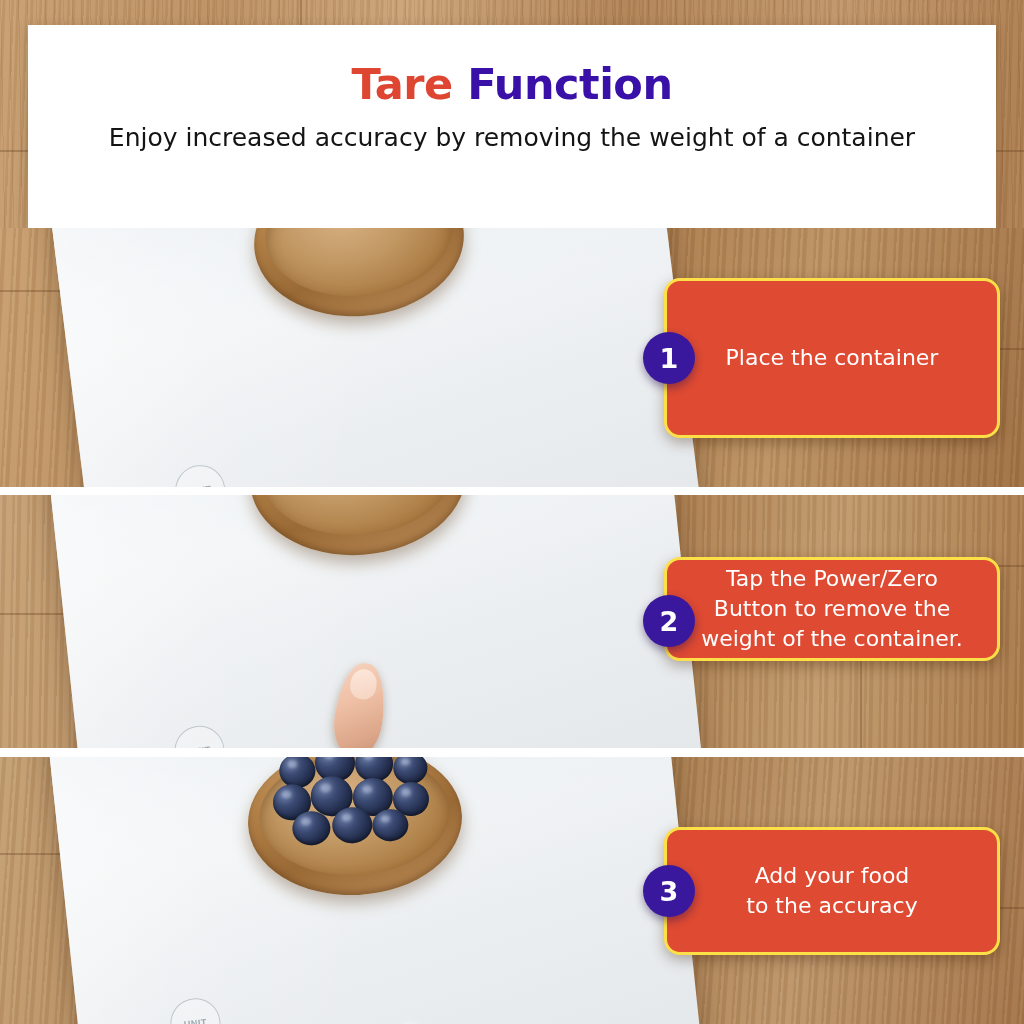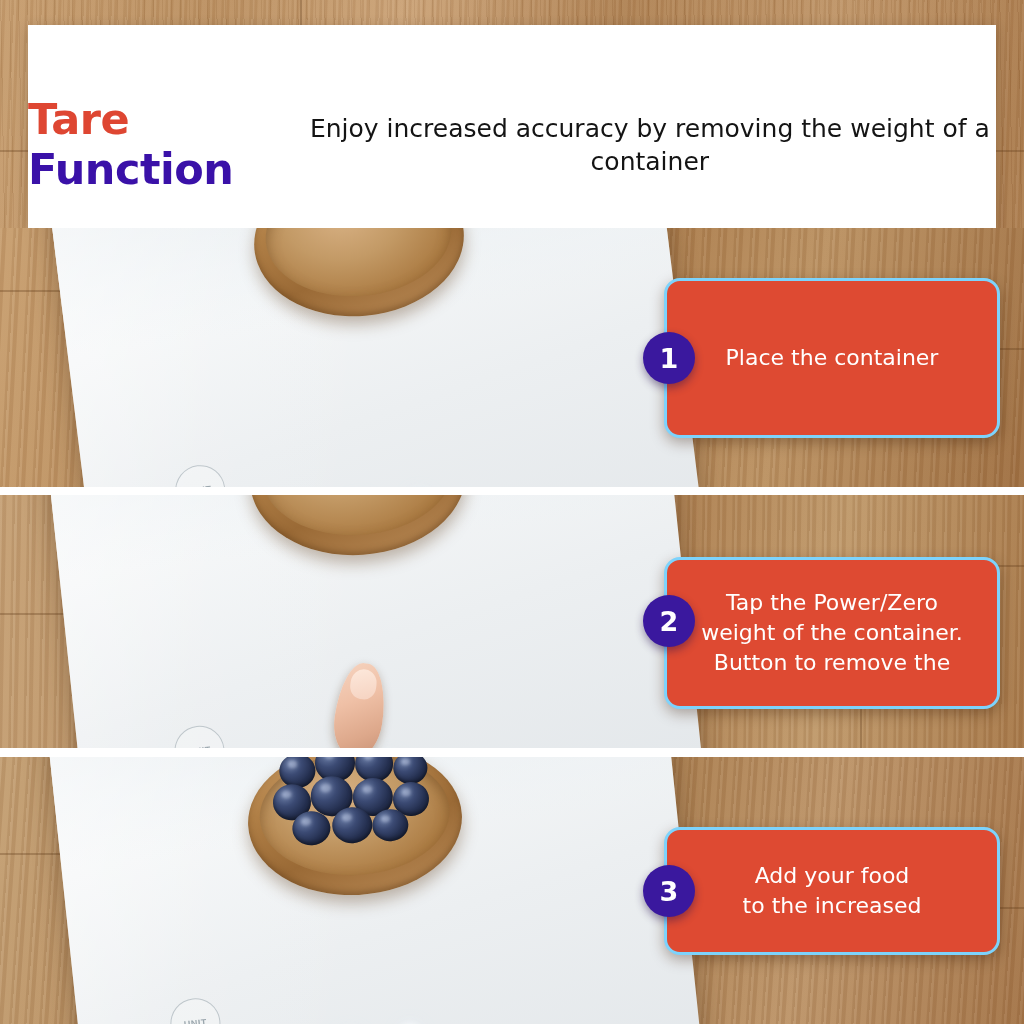--- a/index.html
+++ b/index.html
@@ -133,41 +133,41 @@
     position:absolute; left:22%; top:7%; width:56%; height:32%;
     border-radius:50% 50% 45% 45%;
     background:linear-gradient(160deg,#fde9dc 0%,#f5d2c0 100%);
   }
 
   
   #header-card {
     position:absolute; left:28px; top:25px; width:968px; height:203px;
     background:#ffffff;
     box-shadow:0 3px 12px rgba(50,28,10,0.22);
-    display:flex; flex-direction:row; align-items:center;
+    display:flex; flex-direction:column; align-items:center;
     padding-top:34px;
   }
   #page-title {
     font-size:43px; font-weight:bold; letter-spacing:-0.5px;
     font-family:"DejaVu Sans", sans-serif;
   }
   #page-title .w1 { color:#DE4632; }
   #page-title .w2 { color:#3A11A8; }
   #header-sub {
-    margin-top:4px; text-align:center;
+    margin-top:13px; text-align:center;
     font-size:25px; line-height:1.30; color:#141414;
     font-family:"DejaVu Sans", sans-serif;
     max-width:900px;
   }
 
   
   .callout {
     position:absolute; right:24px;
     background:#DE4A32;
-    border:3px solid #7dd3fc;
+    border:3px solid #fde047;
     border-radius:16px;
     display:flex; align-items:center; justify-content:center;
     box-shadow:0 5px 14px rgba(60,30,10,0.35);
   }
   .callout-text {
     color:#ffffff; text-align:center;
     font-size:22px; line-height:1.36;
     font-family:"DejaVu Sans", sans-serif;
     padding:0 26px;
   }
@@ -258,25 +258,25 @@
   </div>
 
   <div class="bowl-outer" style="left:250px;top:-96px;width:216px;height:156px;transform:rotate(-4deg);">
     <div class="bowl-inner" style="left:12px;top:8px;width:192px;height:128px;"></div>
   </div>
 
   <div class="finger" style="left:336px;top:168px;width:48px;height:92px;transform:rotate(8deg);">
     <div class="nail"></div>
   </div>
 
-  <div class="callout" style="top:62px;width:336px;height:152px;">
+  <div class="callout" style="top:62px;width:336px;height:104px;">
     <div class="callout-text">
       <div>Tap the Power/Zero</div>
+      <div>Button to remove the</div>
       <div>weight of the container.</div>
-      <div>Button to remove the</div>
     </div>
   </div>
   <div class="badge" style="left:643px;top:100px;">2</div>
 </div>
 
 <div class="panel" id="panel-3">
   <div class="panel-bg wood-c"></div>
   <div class="wood-seam" style="left:0;top:96px;width:210px;height:2px;"></div>
   <div class="wood-seam" style="left:130px;top:0;width:2px;height:98px;"></div>
   <div class="wood-seam" style="left:700px;top:150px;width:324px;height:2px;"></div>
@@ -306,20 +306,20 @@
     <div class="berry" style="left:106px;top:34px;width:40px;height:38px;"></div>
     <div class="berry" style="left:146px;top:40px;width:36px;height:34px;"></div>
     <div class="berry" style="left:44px;top:64px;width:38px;height:34px;"></div>
     <div class="berry" style="left:84px;top:62px;width:40px;height:36px;"></div>
     <div class="berry" style="left:124px;top:66px;width:36px;height:32px;"></div>
   </div>
 
   <div class="callout" style="top:70px;width:336px;height:128px;">
     <div class="callout-text">
       <div>Add your food</div>
-      <div>to the increased</div>
+      <div>to the accuracy</div>
     </div>
   </div>
   <div class="badge" style="left:643px;top:108px;">3</div>
 </div>
 
 <div class="gap" style="top:487px;height:8px;"></div>
 <div class="gap" style="top:748px;height:9px;"></div>
 
 </body></html>

